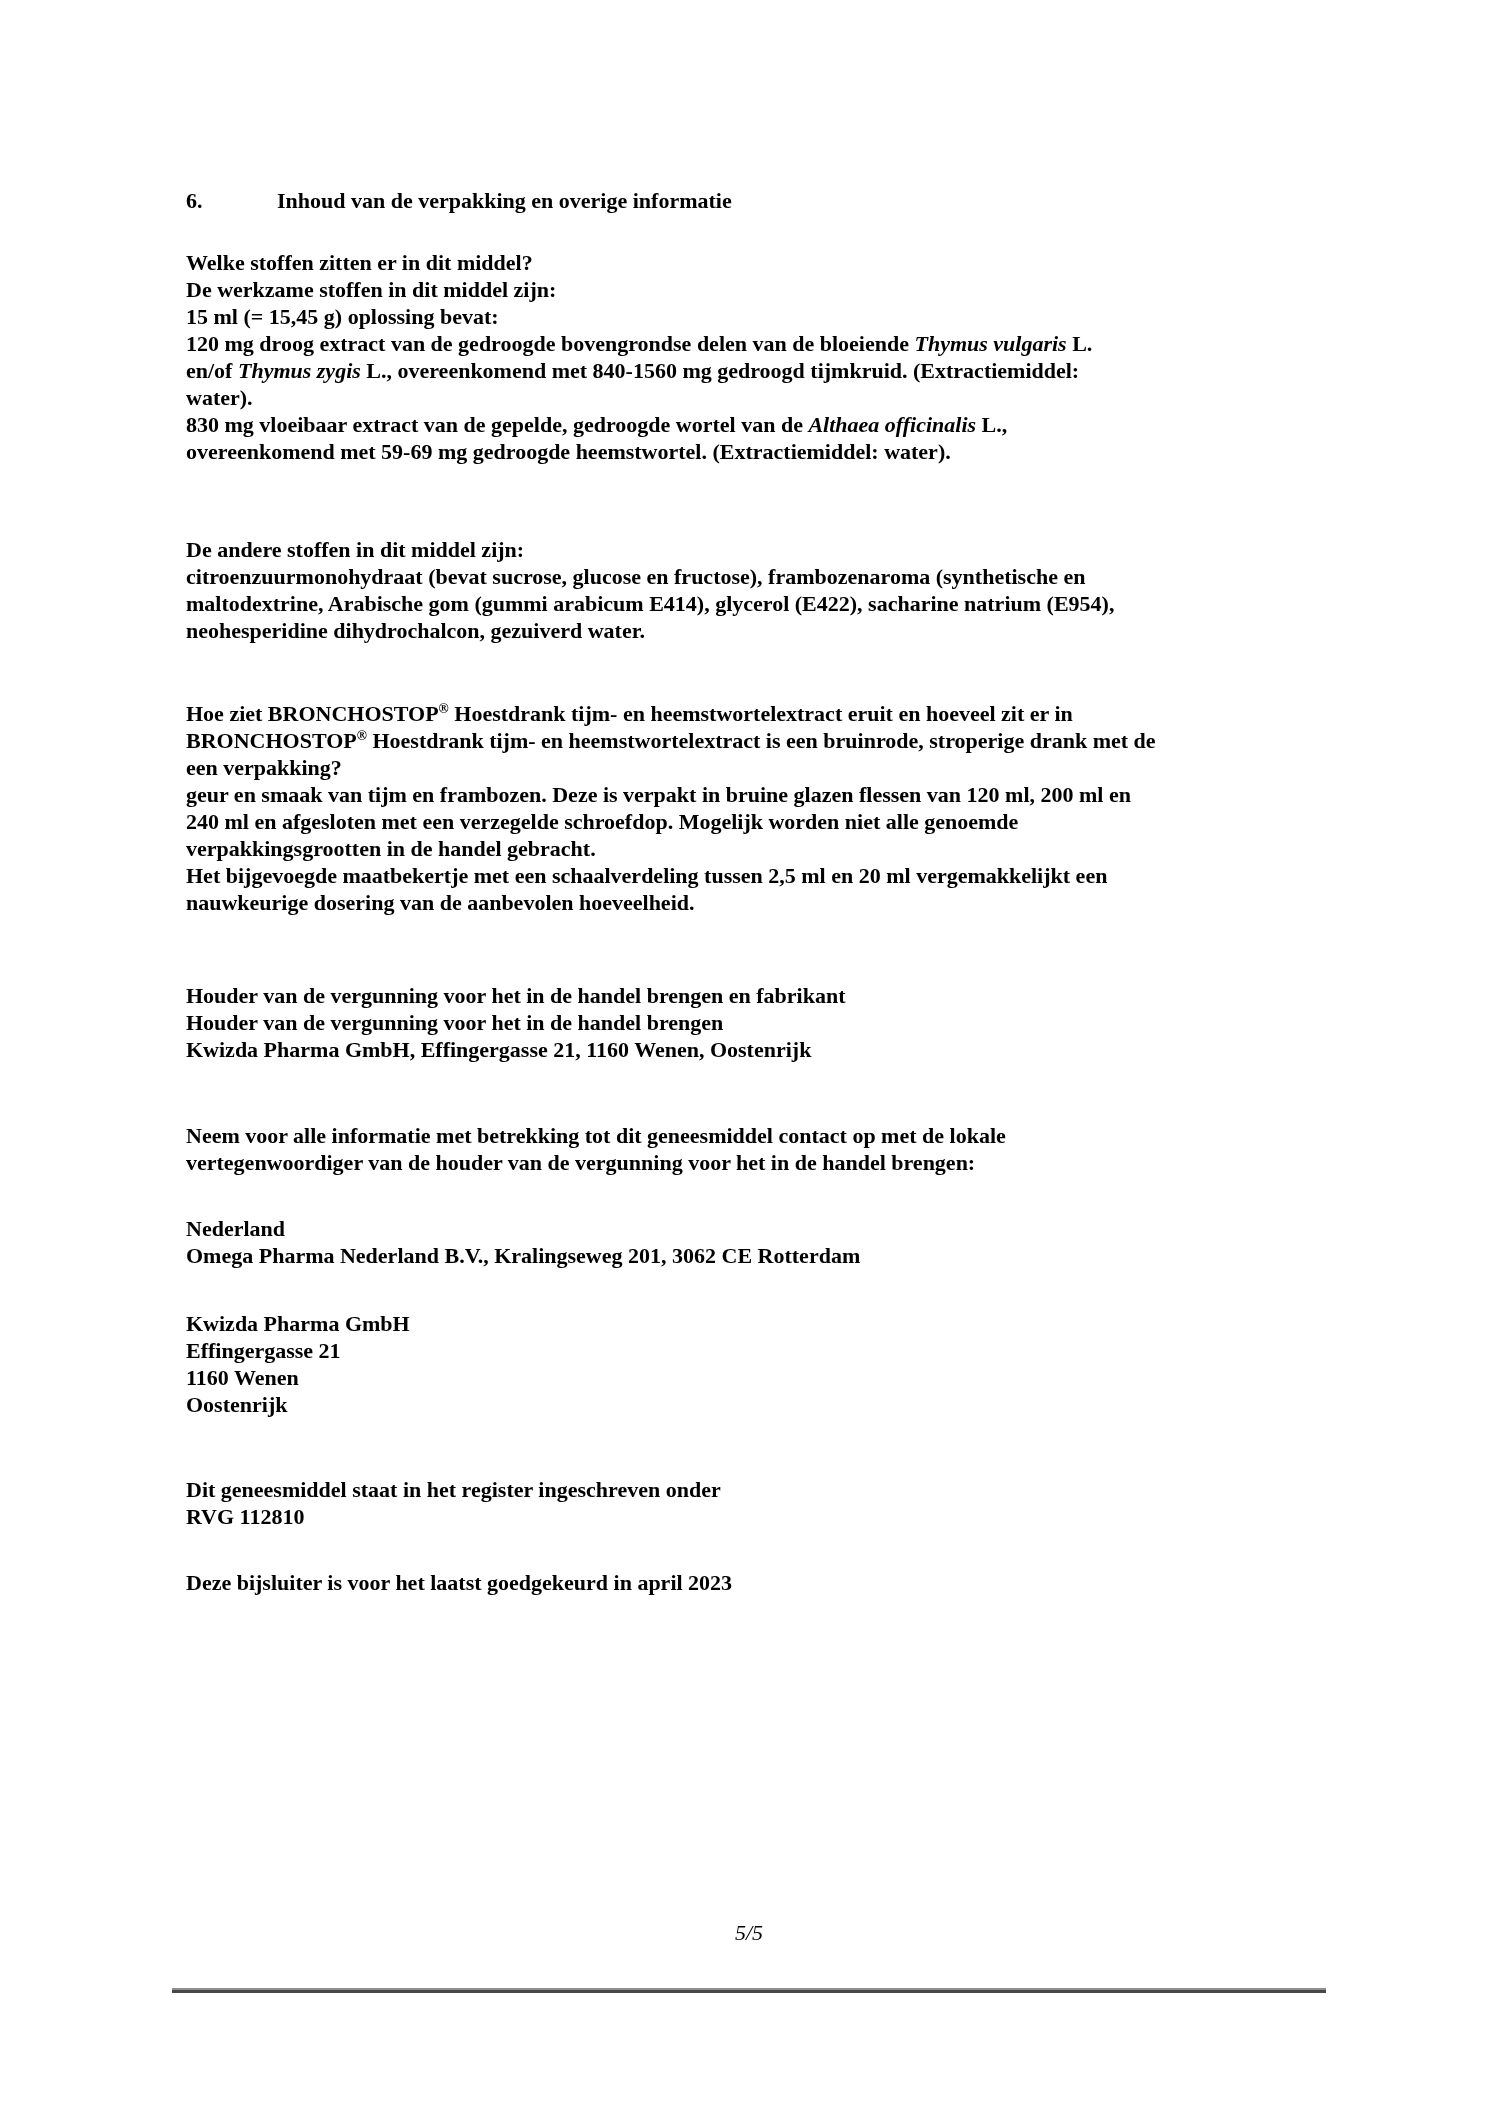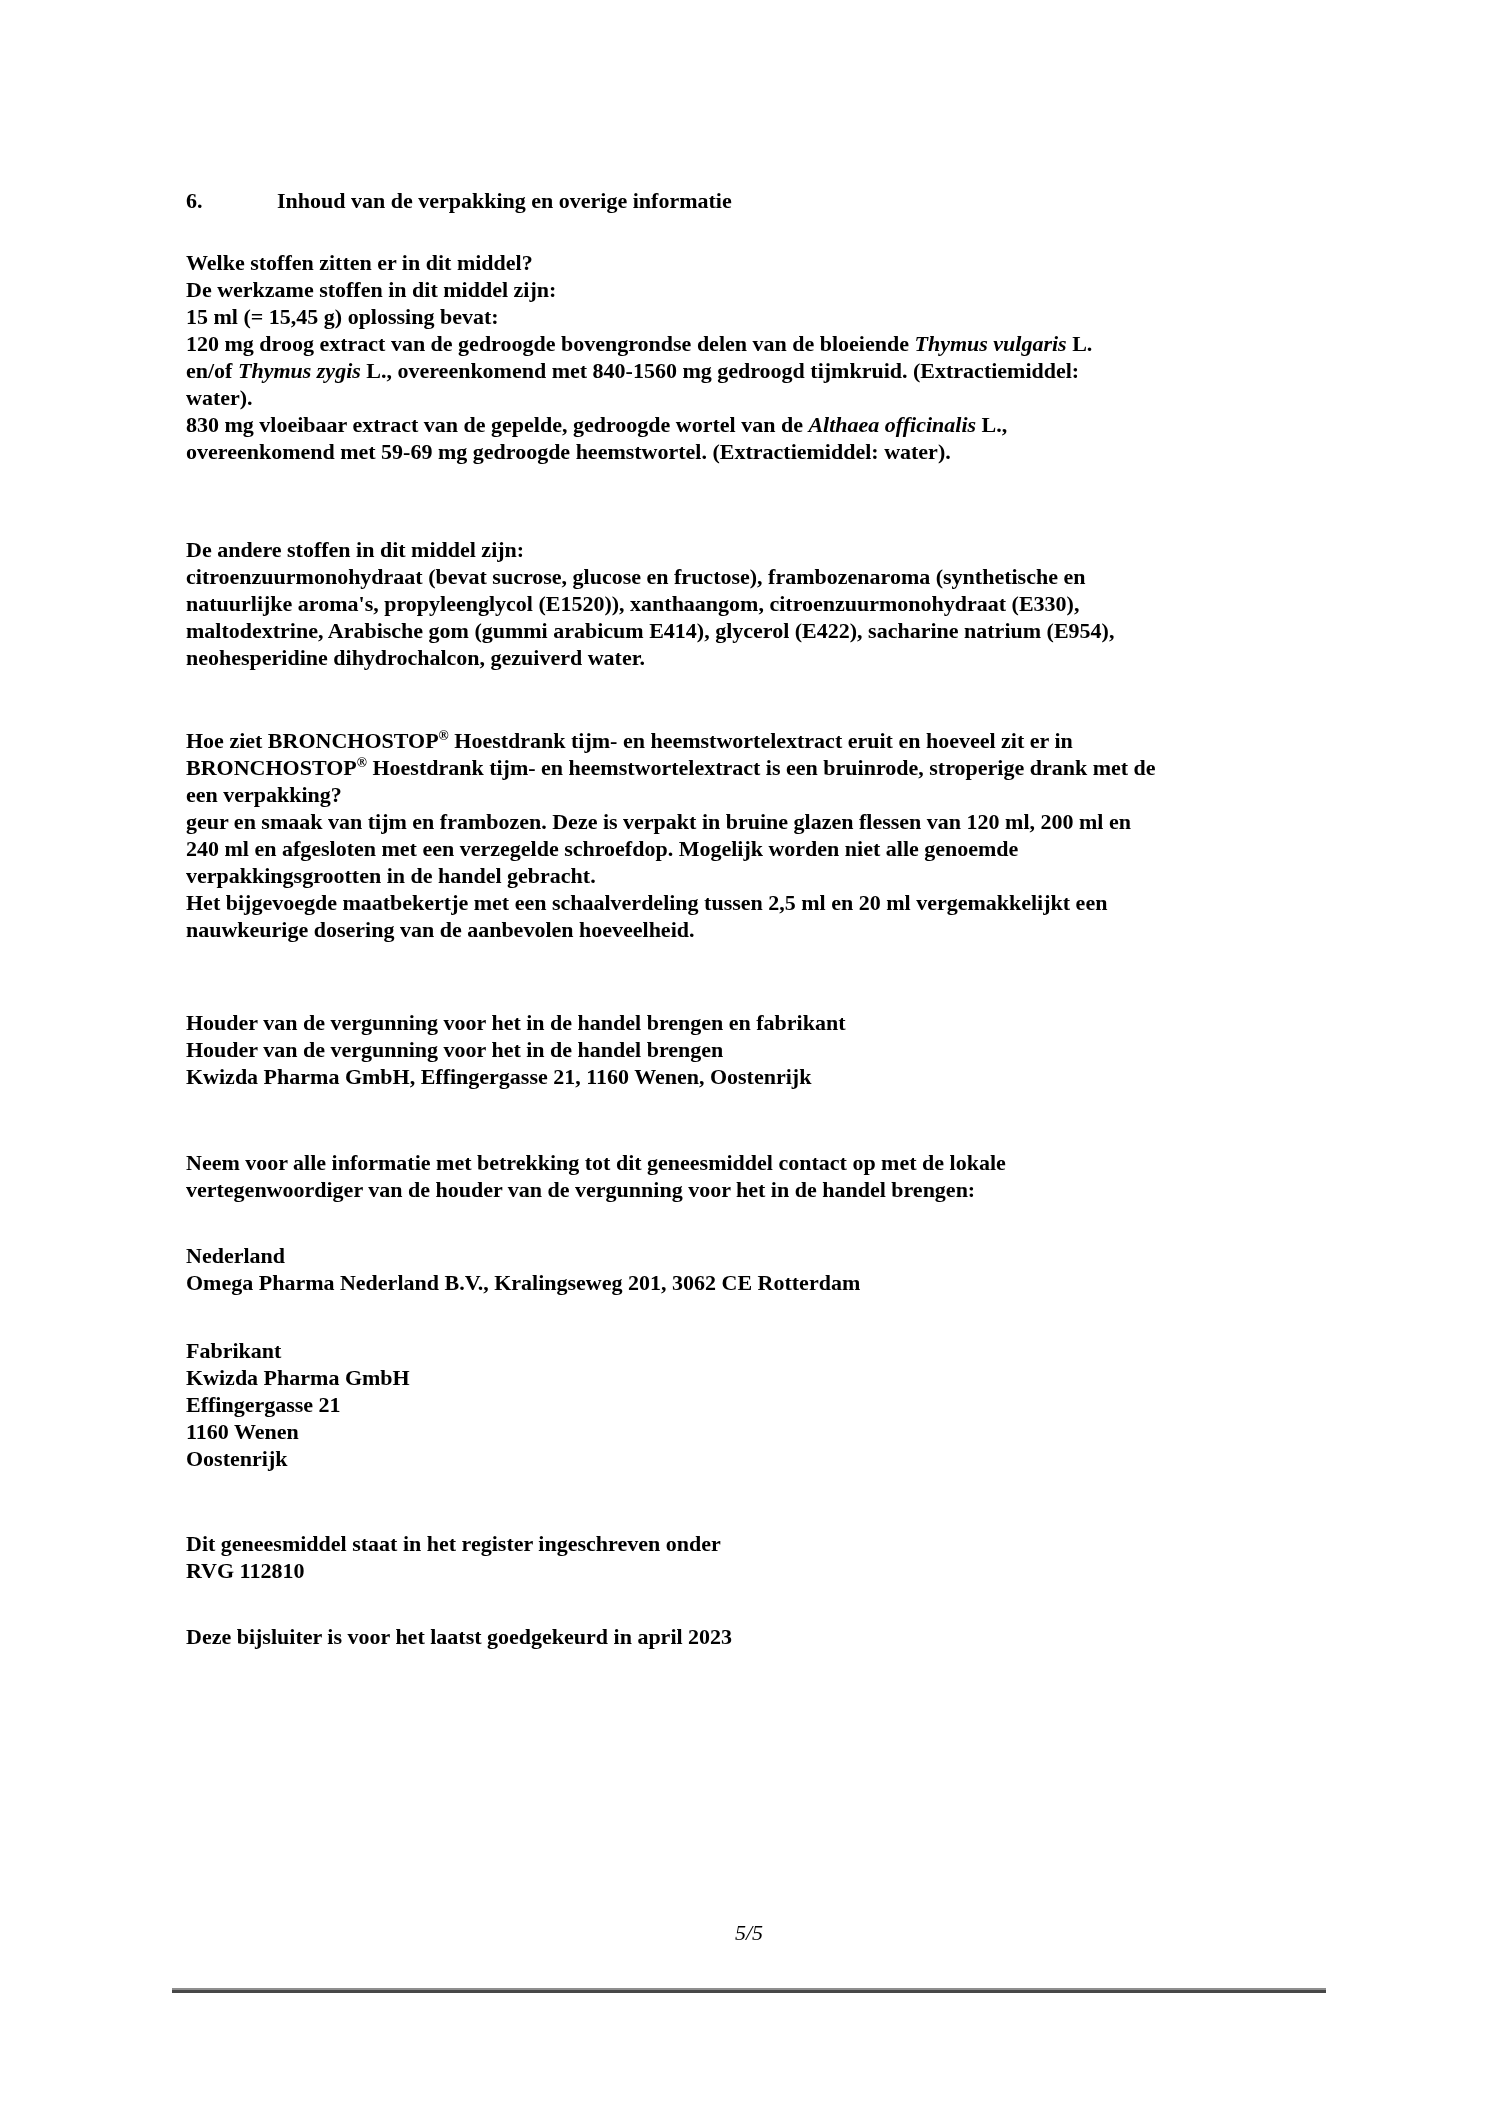--- a/index.html
+++ b/index.html
@@ -73,21 +73,20 @@
       <div class="line"><span>120 mg droog extract van de gedroogde bovengrondse delen van de bloeiende </span><em>Thymus vulgaris</em><span> L.</span></div>
       <div class="line"><span>en/of </span><em>Thymus zygis</em><span> L., overeenkomend met 840-1560 mg gedroogd tijmkruid. (Extractiemiddel:</span></div>
       <div class="line"><span>water).</span></div>
       <div class="line"><span>830 mg vloeibaar extract van de gepelde, gedroogde wortel van de </span><em>Althaea officinalis</em><span> L.,</span></div>
       <div class="line"><span>overeenkomend met 59-69 mg gedroogde heemstwortel. (Extractiemiddel: water).</span></div>
     </div>
     <div class="spacer" style="height: 71px;"></div>
     <div>
       <div class="line"><span>De andere stoffen in dit middel zijn:</span></div>
       <div class="line"><span>citroenzuurmonohydraat (bevat sucrose, glucose en fructose), frambozenaroma (synthetische en</span></div>
-      <div class="line"><span>natuurlijke aroma's, propyleenglycol (E1520)), xanthaangom, citroenzuurmonohydraat (E330),</span></div>
       <div class="line"><span>maltodextrine, Arabische gom (gummi arabicum E414), glycerol (E422), sacharine natrium (E954),</span></div>
       <div class="line"><span>neohesperidine dihydrochalcon, gezuiverd water.</span></div>
     </div>
     <div class="spacer" style="height: 56px;"></div>
     <div>
       <div class="line bold"><span>Hoe ziet BRONCHOSTOP</span><sup>®</sup><span> Hoestdrank tijm- en heemstwortelextract eruit en hoeveel zit er in</span></div>
       <div class="line"><span>BRONCHOSTOP</span><sup>®</sup><span> Hoestdrank tijm- en heemstwortelextract is een bruinrode, stroperige drank met de</span></div>
       <div class="line bold"><span>een verpakking?</span></div>
       <div class="line"><span>geur en smaak van tijm en frambozen. Deze is verpakt in bruine glazen flessen van 120 ml, 200 ml en</span></div>
       <div class="line"><span>240 ml en afgesloten met een verzegelde schroefdop. Mogelijk worden niet alle genoemde</span></div>
@@ -106,21 +105,20 @@
       <div class="line"><span>Neem voor alle informatie met betrekking tot dit geneesmiddel contact op met de lokale</span></div>
       <div class="line"><span>vertegenwoordiger van de houder van de vergunning voor het in de handel brengen:</span></div>
     </div>
     <div class="spacer" style="height: 39px;"></div>
     <div>
       <div class="line bold"><span>Nederland</span></div>
       <div class="line"><span>Omega Pharma Nederland B.V., Kralingseweg 201, 3062 CE Rotterdam</span></div>
     </div>
     <div class="spacer" style="height: 41px;"></div>
     <div>
-      <div class="line bold"><span>Fabrikant</span></div>
       <div class="line"><span>Kwizda Pharma GmbH</span></div>
       <div class="line"><span>Effingergasse 21</span></div>
       <div class="line"><span>1160 Wenen</span></div>
       <div class="line"><span>Oostenrijk</span></div>
     </div>
     <div class="spacer" style="height: 58px;"></div>
     <div>
       <div class="line bold"><span>Dit geneesmiddel staat in het register ingeschreven onder</span></div>
       <div class="line"><span>RVG 112810</span></div>
     </div>

